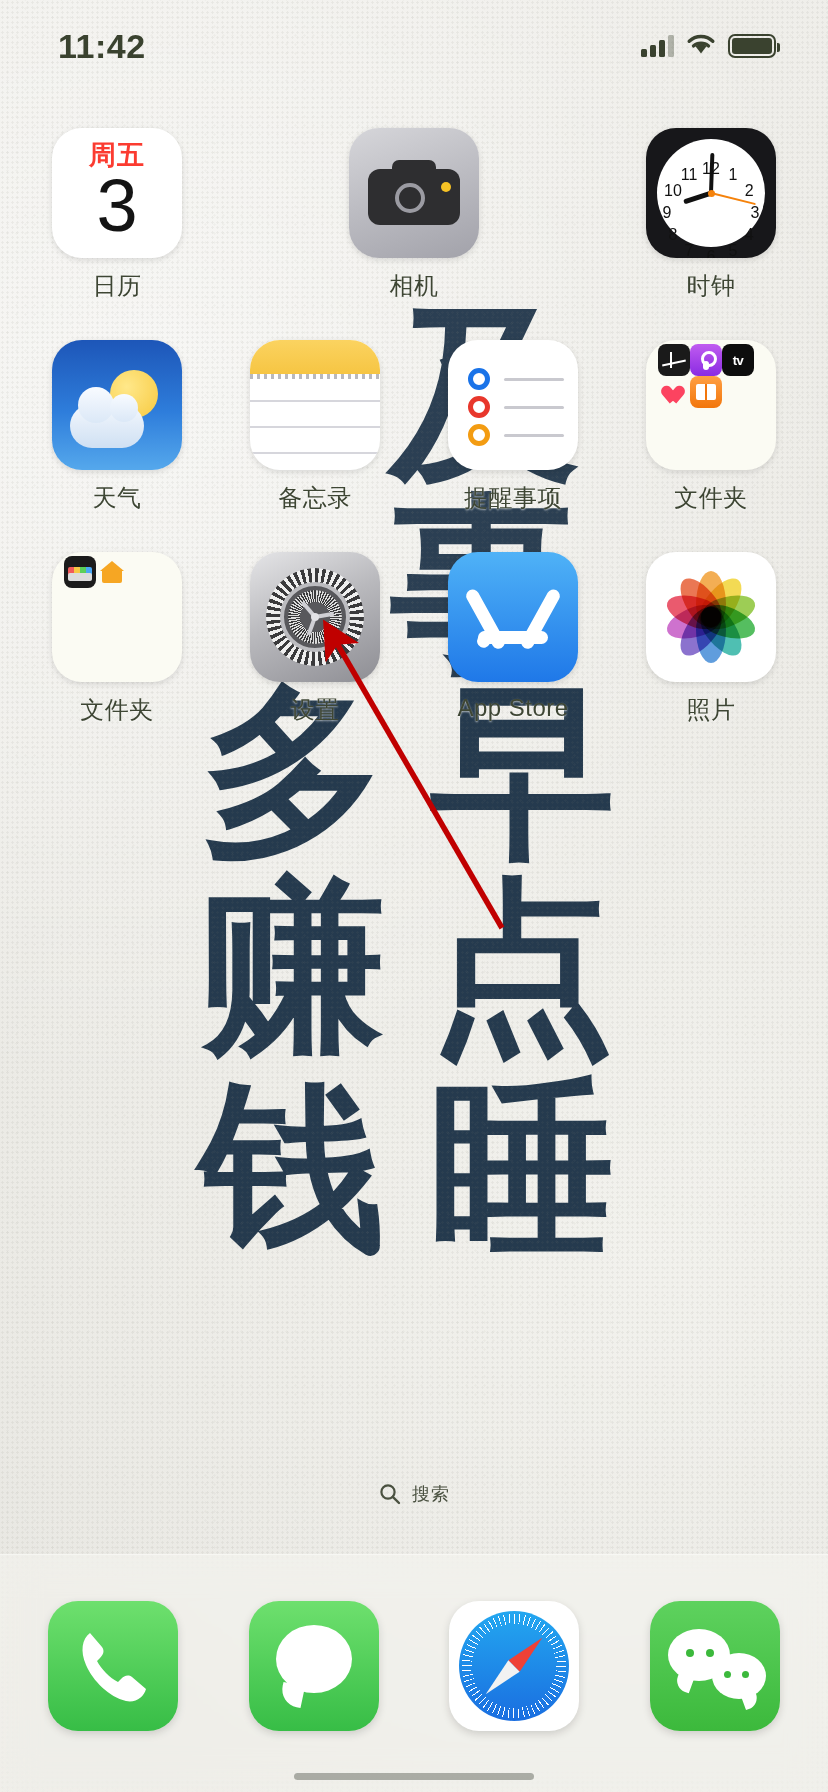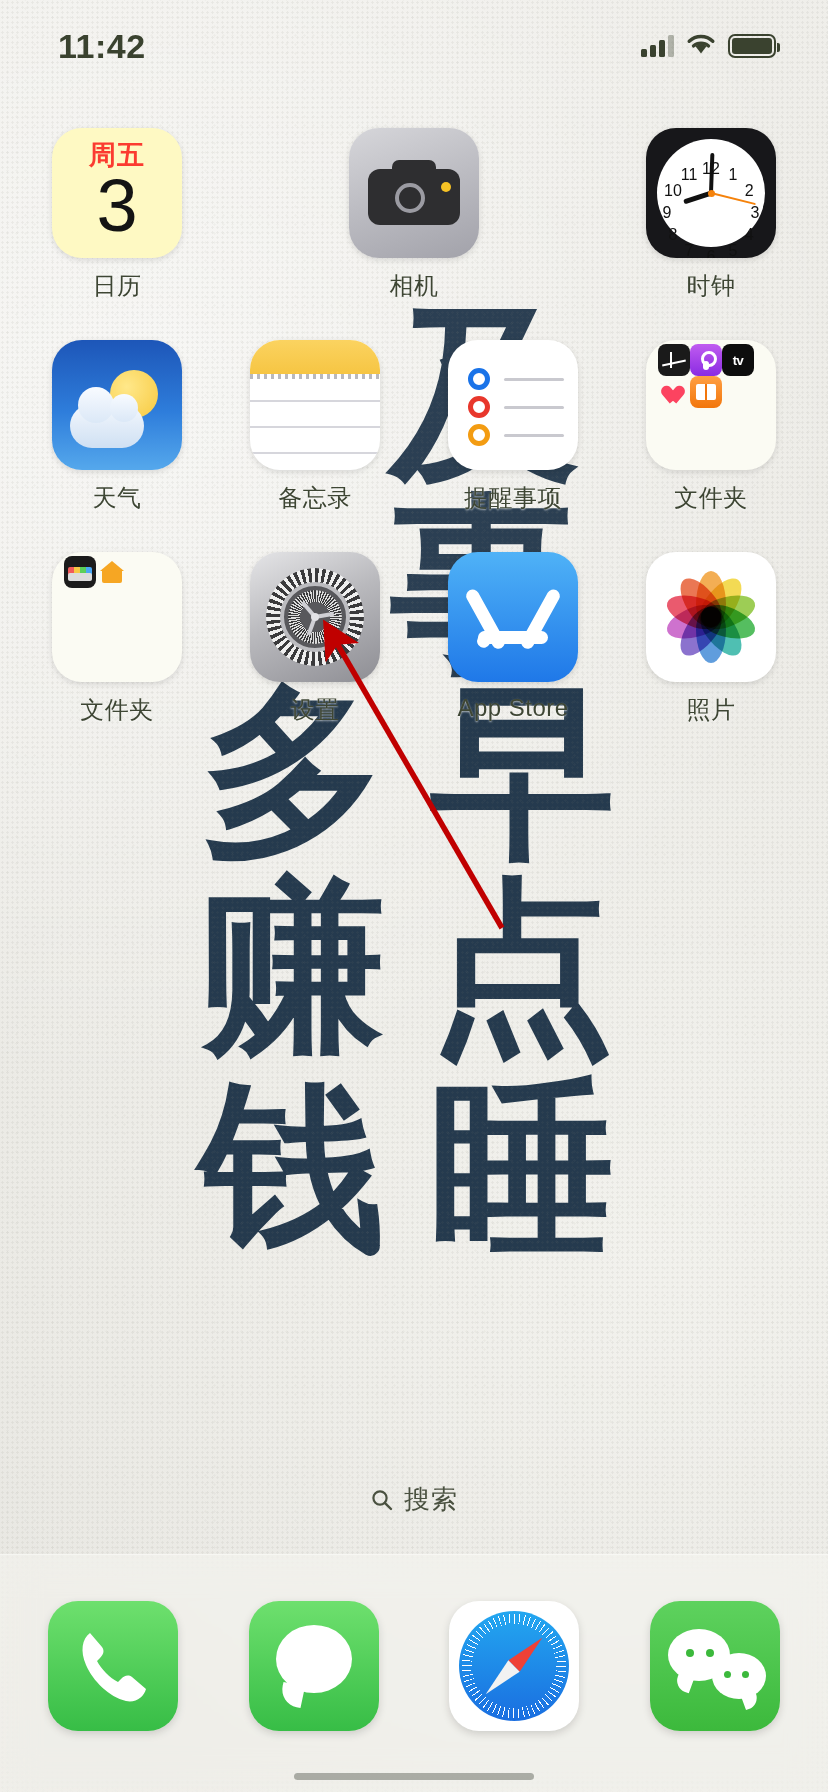--- a/index.html
+++ b/index.html
@@ -196,21 +196,21 @@
     content:""; position:absolute; left:6px; top:13px; width:20px; height:14px;
     background:#f6a623; border-radius:2px;
   }
   .m-home::after {
     content:""; position:absolute; left:4px; top:5px; width:0; height:0;
     border-left:12px solid transparent; border-right:12px solid transparent;
     border-bottom:10px solid #f6a623;
   }
 
   
-  .ic-calendar { background:#fef9c3; display:flex; flex-direction:column; align-items:center; justify-content:flex-start; }
+  .ic-calendar { background:#ffffff; display:flex; flex-direction:column; align-items:center; justify-content:flex-start; }
   .cal-dow { color:#fb3b30; font-size:27px; font-weight:600; margin-top:9px; letter-spacing:1px; }
   .cal-day { color:#141414; font-size:74px; font-weight:300; line-height:.95; margin-top:-2px; }
 
   
   .ic-camera { background: linear-gradient(160deg,#d6d6da 0%,#bcbcc2 48%,#a2a2aa 100%); }
   .cam-body {
     position:absolute; left:19px; top:41px; width:92px; height:56px;
     background:#2e2e30; border-radius:12px;
   }
   .cam-bump {
@@ -319,21 +319,21 @@
 
   
   #pointer-arrow { position:absolute; inset:0; z-index:30; pointer-events:none; }
 
   
   #search-pill {
     position:absolute; left:0; right:0; top:1482px; z-index:15;
     display:flex; align-items:center; justify-content:center; gap:10px;
   }
   #search-icon-wrap { display:flex; align-items:center; }
-  #search-label { font-size:26px; color:#4a5140; letter-spacing:1px; }
+  #search-label { font-size:18px; color:#4a5140; letter-spacing:1px; }
 
   
   #dock {
     position:absolute; left:0; right:0; bottom:0; height:238px; z-index:15;
     background: rgba(250,250,246,0.42);
     backdrop-filter: blur(18px);
     border-top: 1px solid rgba(255,255,255,0.4);
     display:flex; align-items:flex-start; justify-content:space-between;
     padding: 46px 48px 0 48px;
   }

